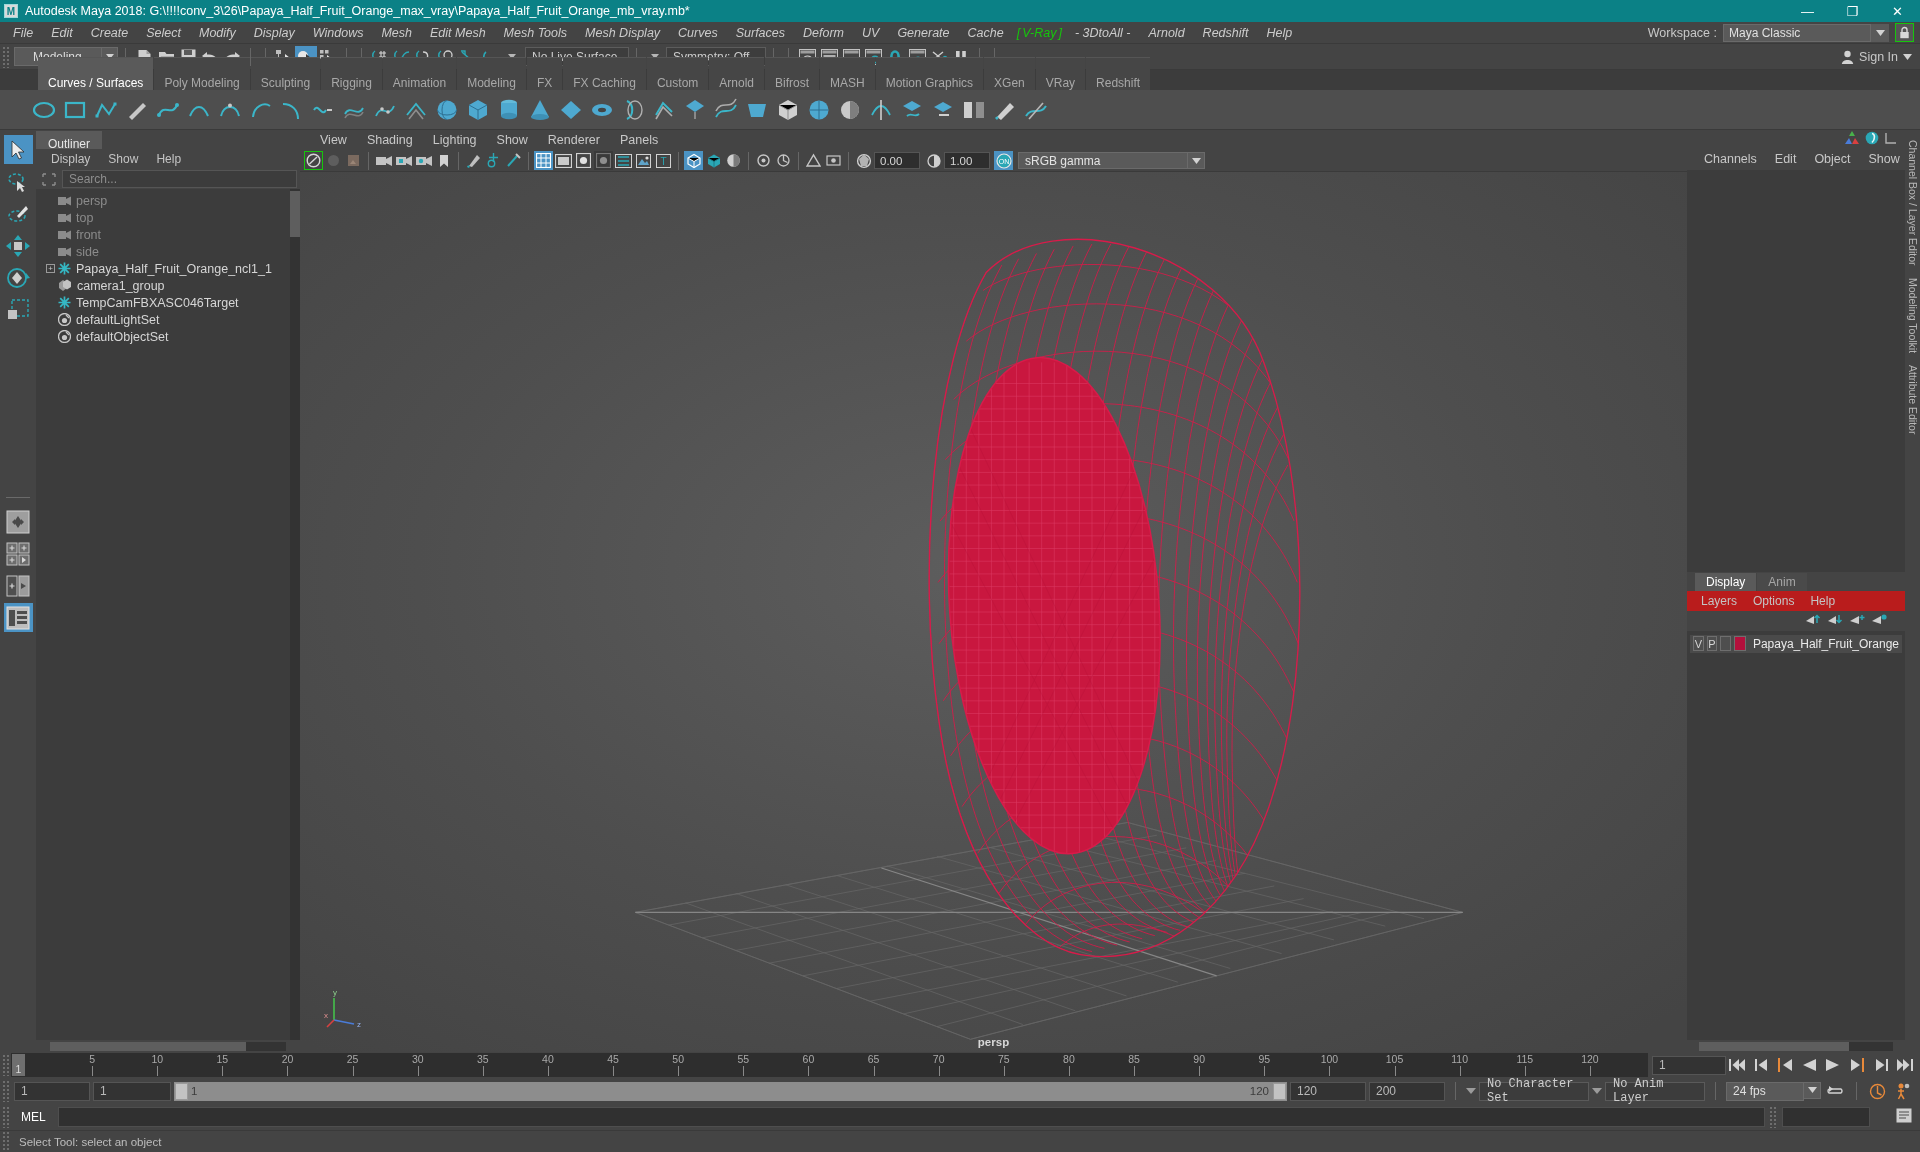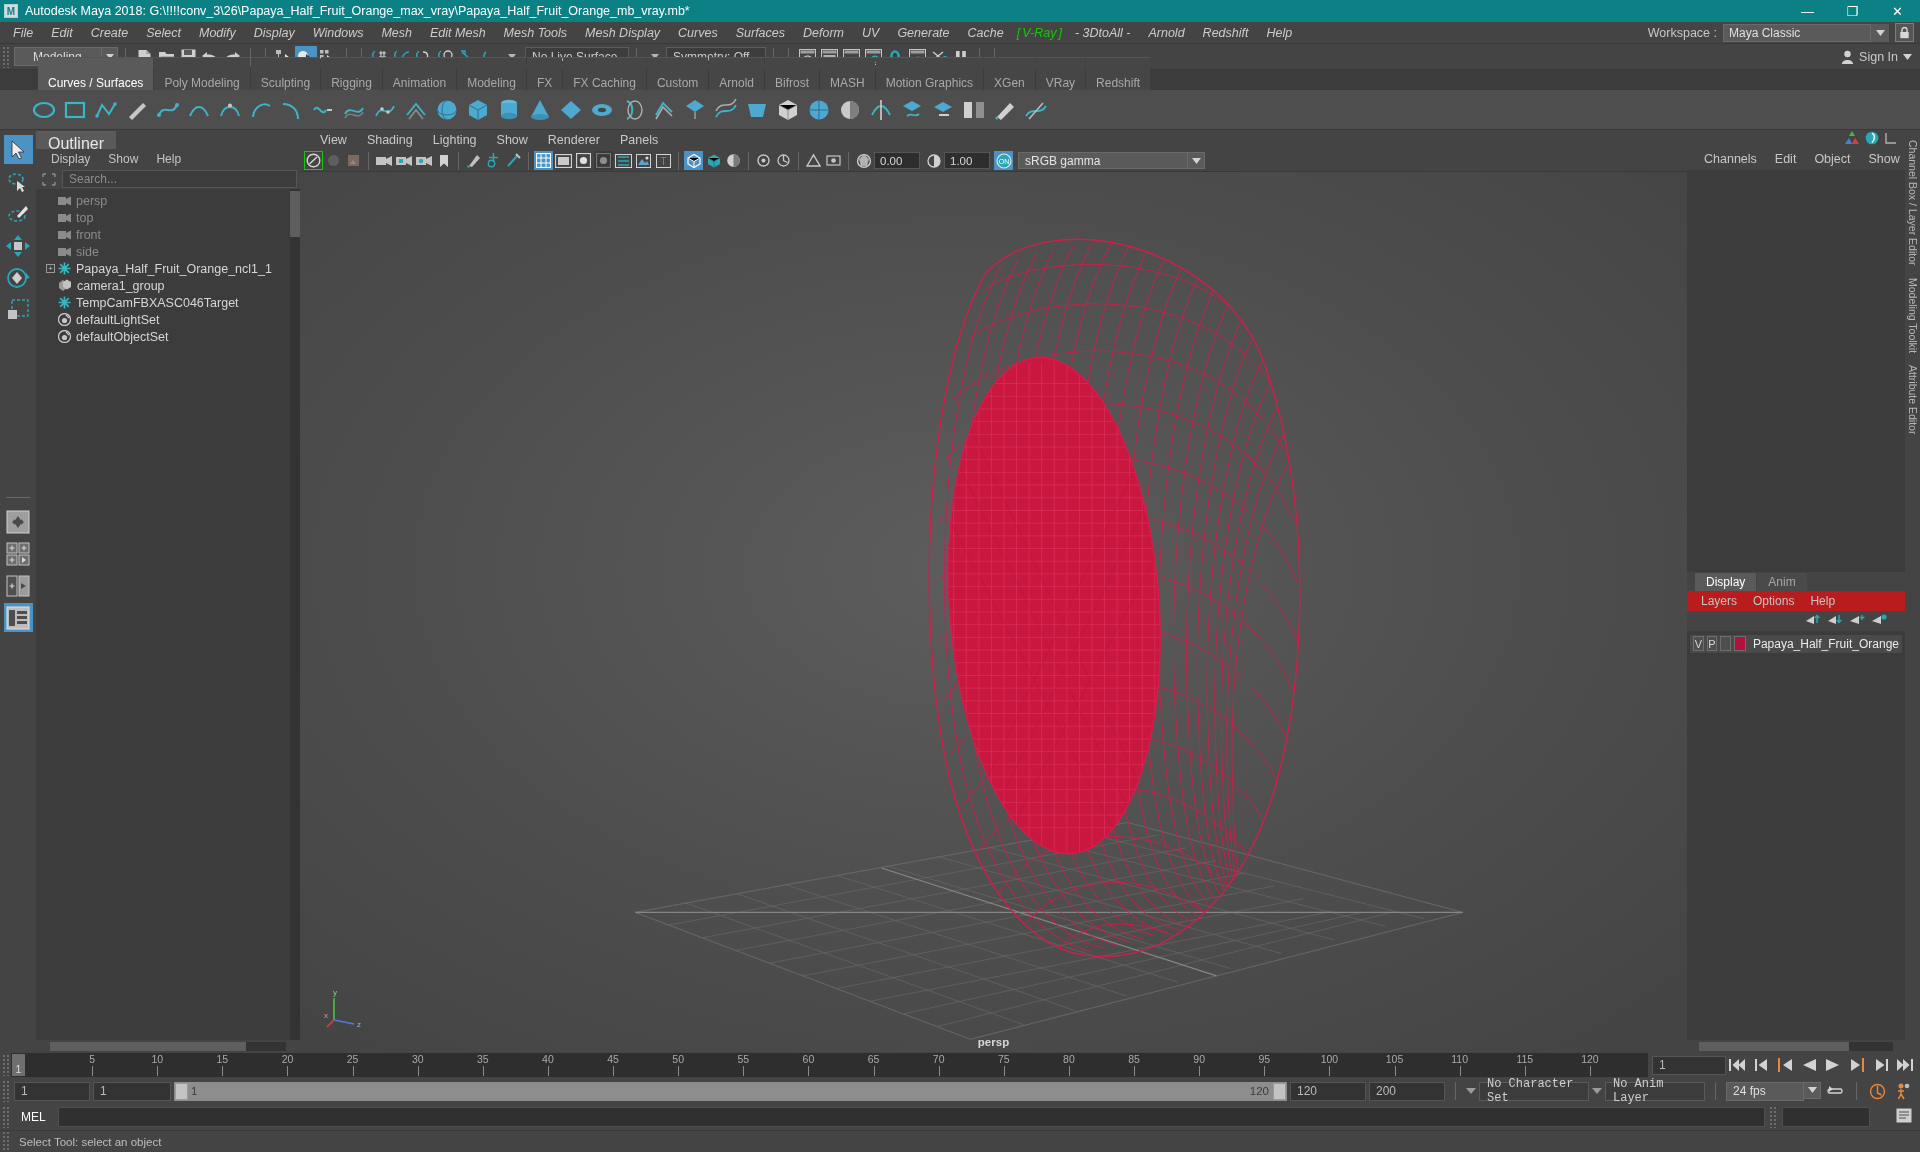--- a/index.html
+++ b/index.html
@@ -104,21 +104,21 @@
     padding-top:5px;gap:3px;flex:0 0 36px;
   }
   .tool { width:29px;height:29px;display:flex;align-items:center;justify-content:center; }
   .tool.sel { background:#4b93c4; }
   .tool-div { width:24px;height:1px;background:#6a6a6a;margin:6px 0; }
 
   
   .outliner { width:264px;background:#3c3c3c;display:flex;flex-direction:column;flex:0 0 264px; }
   .panel-tabrow { height:19px;background:#444;display:flex;align-items:flex-end; }
   .panel-tab {
-    height:18px;line-height:18px;padding:4px 12px;background:#5a5a5a;color:#e6e6e6;font-size:16px;
+    height:18px;line-height:18px;padding:4px 12px;background:#5a5a5a;color:#e6e6e6;font-size:12px;
   }
   .panel-menu { height:20px;display:flex;align-items:center;gap:0;background:#444;padding-left:6px; }
   .panel-menu span{ padding:0 9px;font-size:12px;color:#c4c4c4;height:20px;line-height:20px; }
   .searchrow { height:20px;display:flex;align-items:center;background:#444;padding:0 3px;gap:3px;}
   .searchbtn { width:20px;height:18px;display:flex;align-items:center;justify-content:center; }
   .searchbox {
     flex:1;height:18px;background:#3c3c3c;border:1px solid #555;display:flex;align-items:center;
     padding-left:6px;font-size:12px;color:#8d8d8d;position:relative;
   }
   .outliner-body { flex:1;background:#3c3c3c;overflow:hidden;position:relative;padding-top:3px; }

